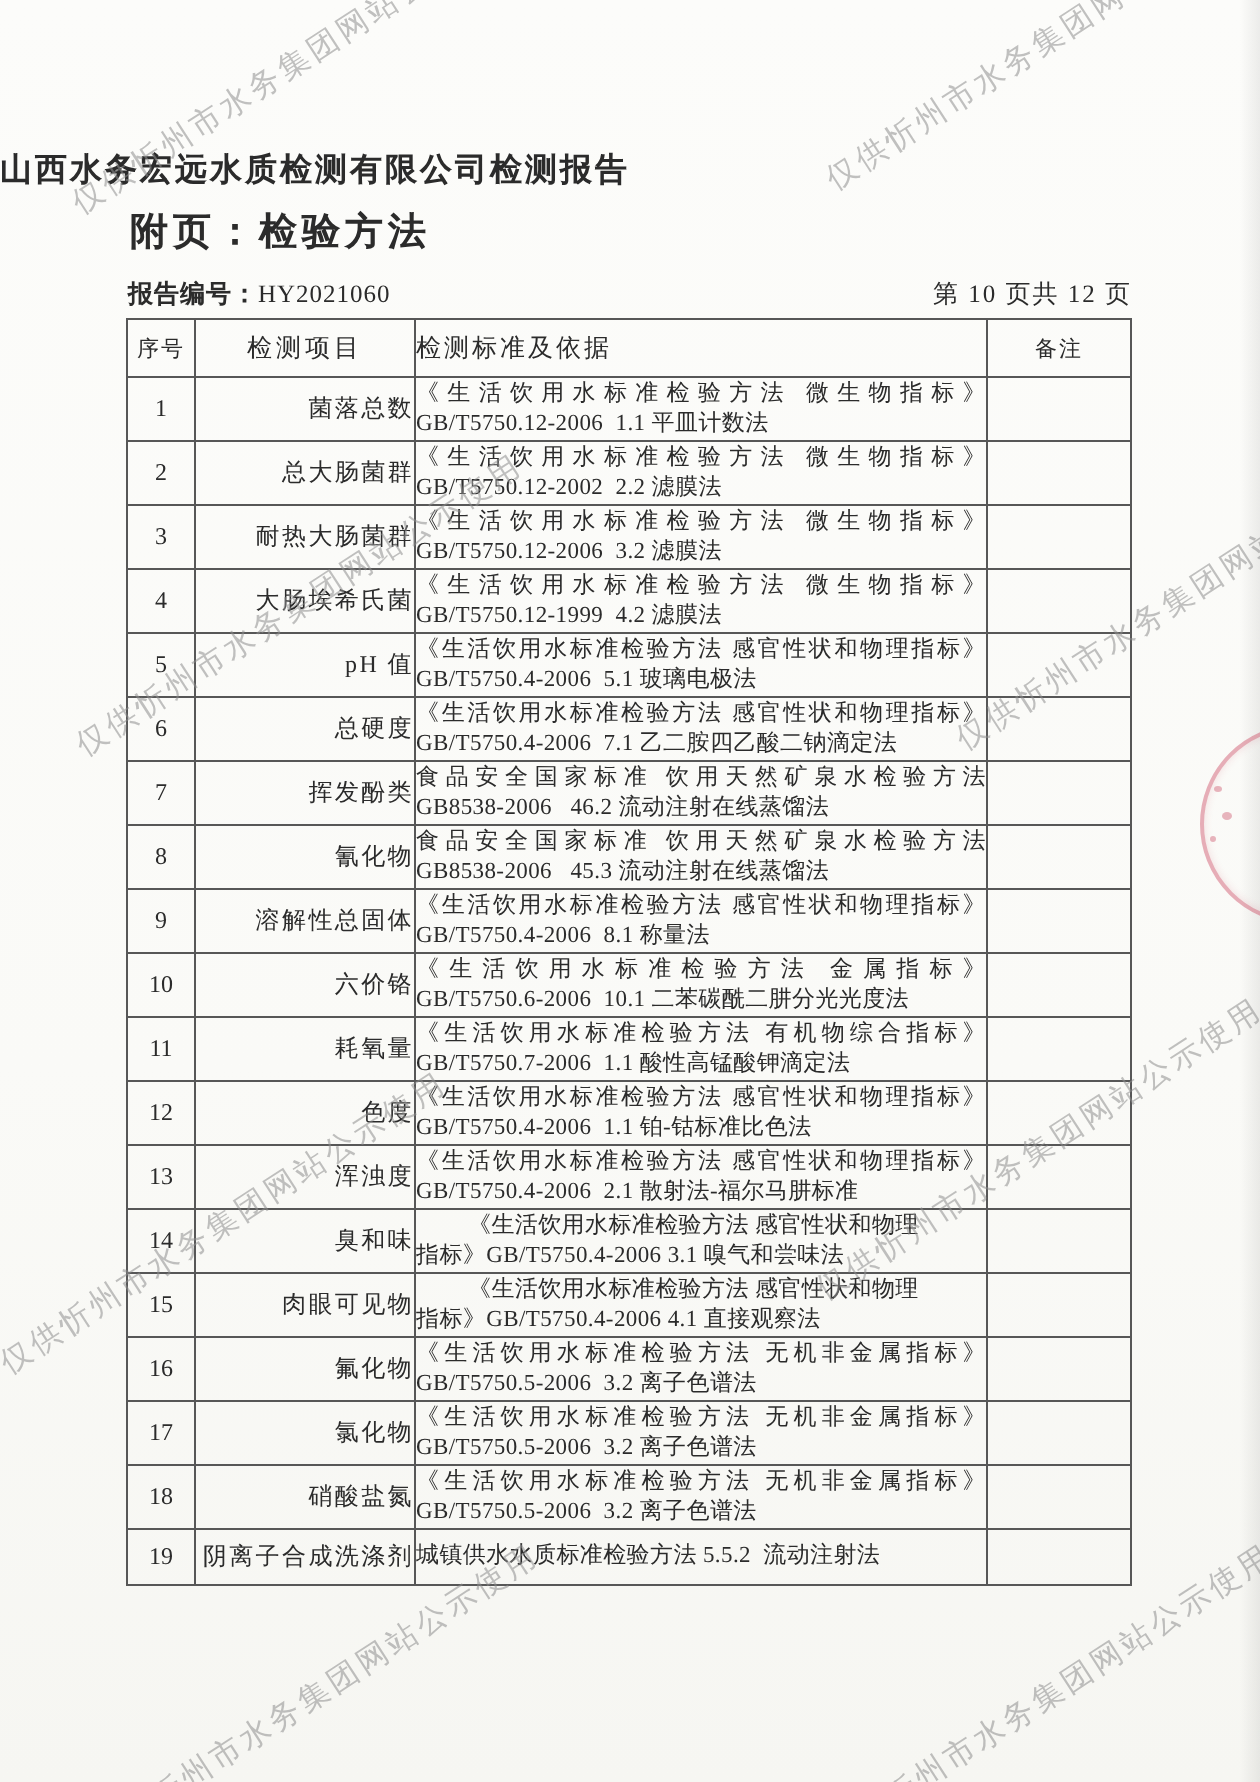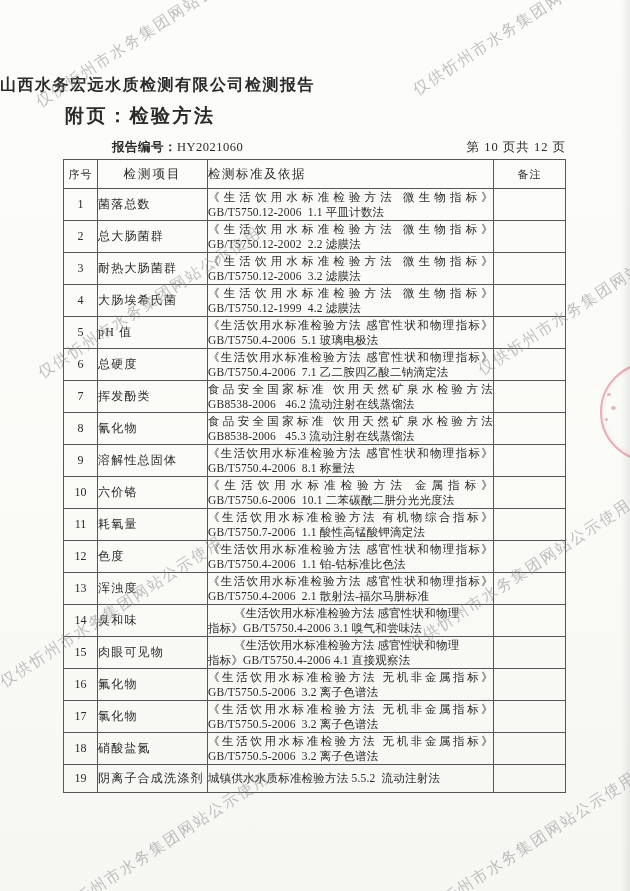--- a/index.html
+++ b/index.html
@@ -10,37 +10,37 @@
     color:#2b2b2b;
   }
   .edge-shade{position:absolute;top:0;right:0;width:10px;height:100%;
     background:linear-gradient(90deg,rgba(0,0,0,0) ,rgba(90,90,90,0.10));pointer-events:none;}
   
   .doc-title{position:absolute;top:75px;left:0;right:0;
     font-size:16px;font-weight:bold;letter-spacing:1.5px;}
   .doc-subtitle{position:absolute;top:103px;left:65px;
     font-size:19px;font-weight:bold;letter-spacing:2.5px;text-align:right;}
   .report-line{position:absolute;top:139px;left:64px;right:64px;
-    display:flex;justify-content:space-between;align-items:baseline;font-size:12.5px;margin-left:48px;}
+    display:flex;justify-content:space-between;align-items:baseline;font-size:12.5px;}
   .report-no-label{font-weight:bold;letter-spacing:0.5px;}
   .report-no-value{letter-spacing:0.5px;}
   .page-indicator{font-size:12.5px;letter-spacing:1px;}
   
   table.methods{position:absolute;left:63px;top:159px;width:502px;
     border-collapse:collapse;table-layout:fixed;}
   table.methods th,table.methods td{border:1px solid #575757;padding:0;
     font-weight:normal;overflow:hidden;}
   table.methods thead tr{height:29px;}
   table.methods tbody tr{height:32px;}
   table.methods tbody tr:last-child{height:28px;}
   th.h-no,th.h-remark{text-align:center;font-size:11px;letter-spacing:1px;}
   th.h-item{text-align:center;font-size:12.5px;letter-spacing:2px;}
   th.h-standard{text-align:left;font-size:12.5px;letter-spacing:1.5px;padding-left:9px;}
   td.c-no{text-align:center;font-size:12px;}
-  td.c-item{text-align:left;font-size:12px;letter-spacing:1.2px;}
+  td.c-item{text-align:right;font-size:12px;letter-spacing:1.2px;}
   td.c-method{padding:1px 7px 1px 8px;font-size:11.5px;vertical-align:middle;}
   td.c-remark{}
   .m-line{line-height:15px;letter-spacing:0.2px;}
   .m-line.justify{text-align:justify;text-align-last:justify;}
   .m-line.indent{text-indent:26px;}
   .m-line.code{white-space:pre;}
   .m-line.single{line-height:27px;white-space:pre;}
   
   .wm{position:absolute;white-space:nowrap;z-index:6;pointer-events:none;
     font-size:15.5px;letter-spacing:2px;color:rgba(142,142,142,0.55);

